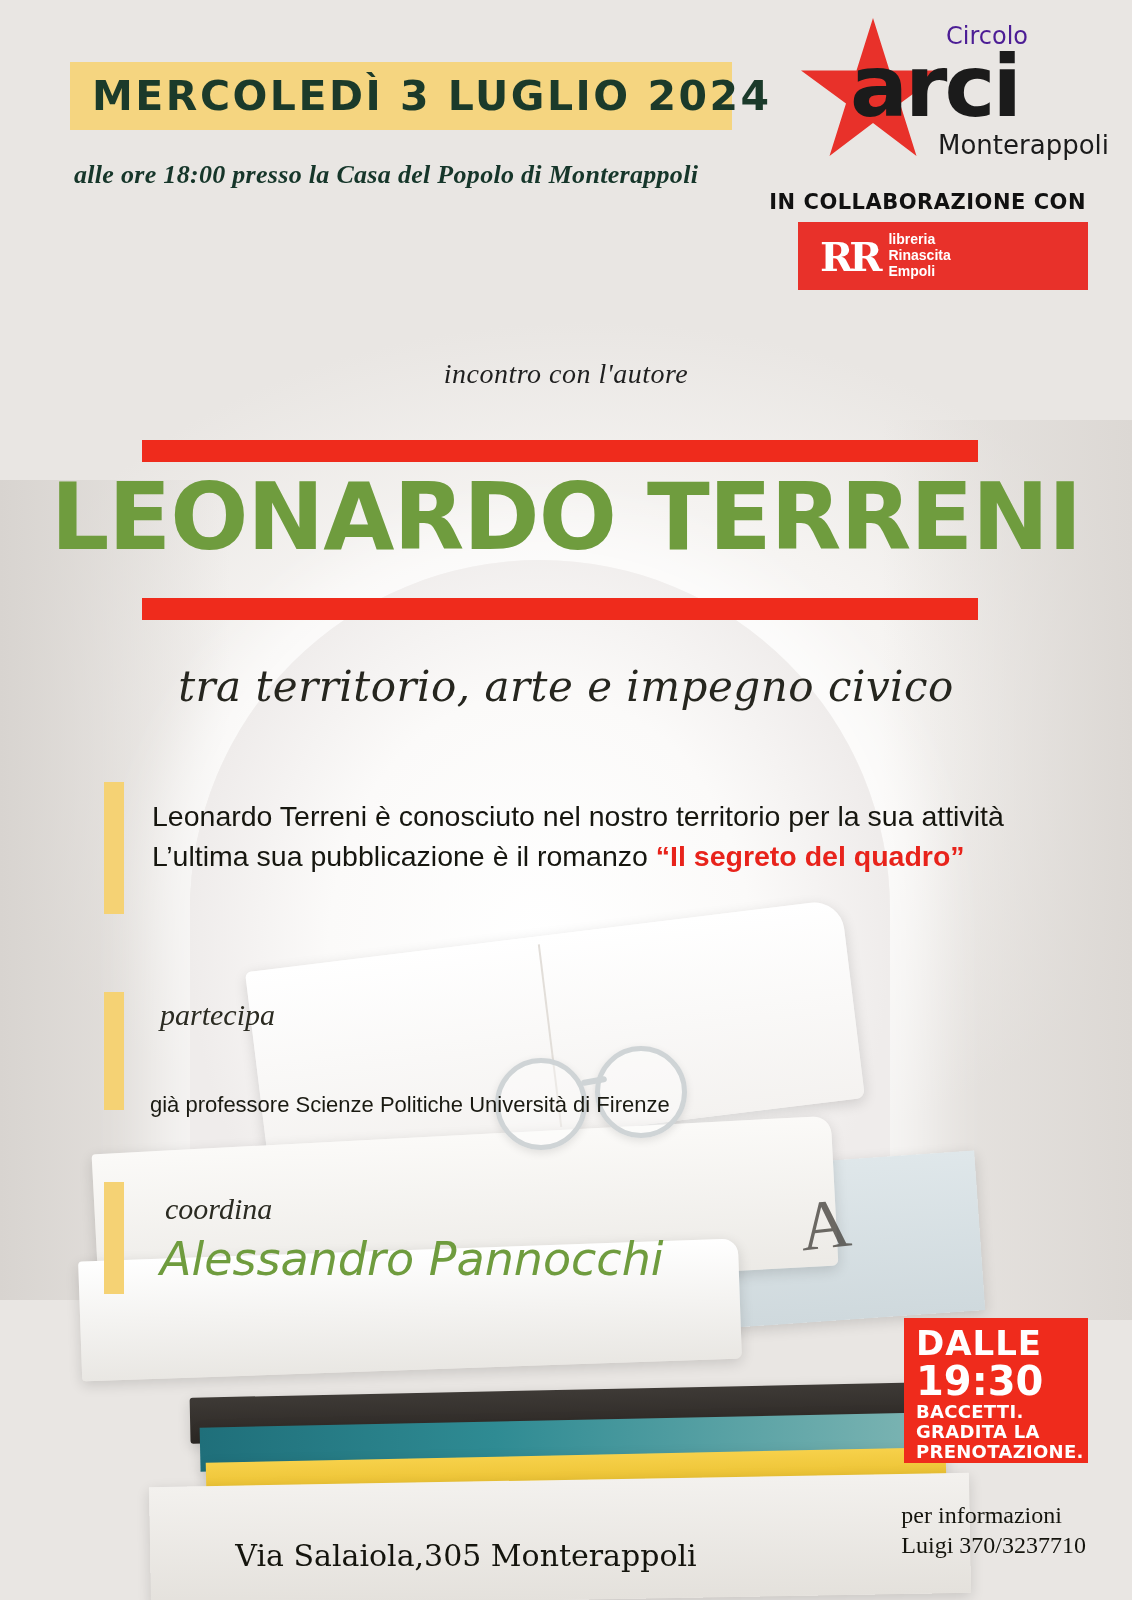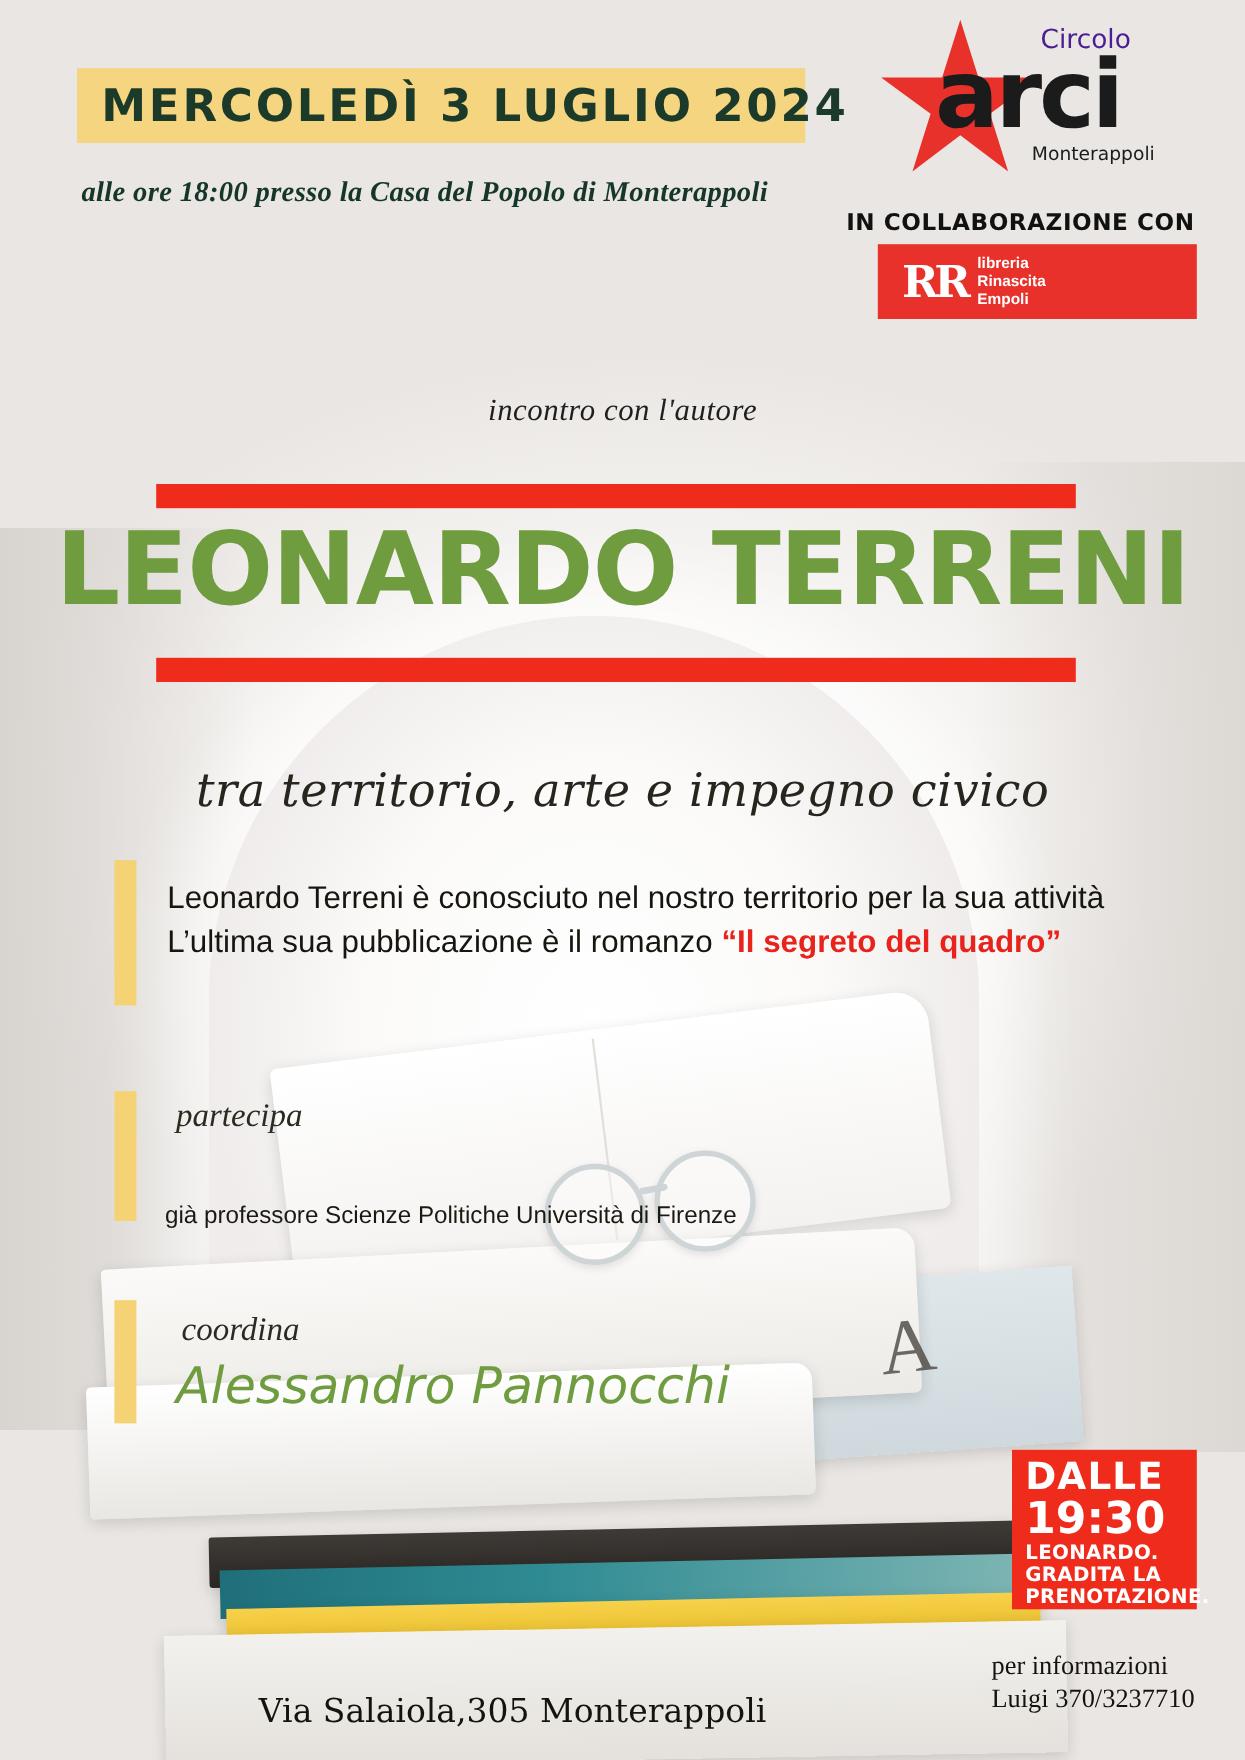--- a/index.html
+++ b/index.html
@@ -155,21 +155,21 @@
   }
   .arci-word {
     position: absolute; left: 52px; top: 28px;
     font-family: "DejaVu Sans", sans-serif;
     font-weight: 700; font-size: 86px; letter-spacing: -3px;
     color: #1b1b1b;
   }
   .arci-monterappoli {
     position: absolute; left: 140px; top: 122px;
     font-family: "DejaVu Sans", sans-serif;
-    font-size: 17px; color: #1b1b1b;
+    font-size: 26px; color: #1b1b1b;
   }
   .collab {
     position: absolute; right: 46px; top: 190px;
     font-family: "DejaVu Sans", sans-serif;
     font-weight: 700; font-size: 21px; letter-spacing: .5px;
     color: #111;
   }
   .rinascita {
     position: absolute; right: 44px; top: 222px; width: 290px; height: 68px;
     background: #e8312a;
@@ -210,21 +210,20 @@
     letter-spacing: -1px;
     color: #6f9c3e;
     line-height: 1.12;
   }
   .subtitle {
     position: absolute; left: 0; top: 662px; width: 100%;
     text-align: center;
     font-family: "DejaVu Serif", serif;
     font-style: italic; font-size: 42px; color: #26261f;
     letter-spacing: .5px;
-    margin-top: 32px;
   }
 
   
   .accent {
     position: absolute; width: 20px; background: #f5d274;
   }
   .accent.a1 { left: 104px; top: 782px; height: 132px; }
   .accent.a2 { left: 104px; top: 992px; height: 118px; }
   .accent.a3 { left: 104px; top: 1182px; height: 112px; }
 
@@ -258,21 +257,21 @@
     font-style: italic; font-size: 30px; color: #2b2b22;
   }
   .coordina-name {
     position: absolute; left: 160px; top: 1232px;
     font-family: "DejaVu Sans", sans-serif;
     font-style: italic; font-size: 46px; color: #6f9c3e;
   }
 
   
   .dalle {
-    position: absolute; right: 44px; top: 1318px; width: 168px; height: 145px;
+    position: absolute; right: 44px; top: 1318px; width: 184px; height: 145px;
     background: #ef2b1c; color: #fff;
     padding: 8px 0 0 12px;
   }
   .dalle .l1 {
     font-family: "DejaVu Sans", sans-serif; font-weight: 700;
     font-size: 34px; letter-spacing: 1px; line-height: 1;
   }
   .dalle .l2 {
     font-family: "DejaVu Sans", sans-serif; font-weight: 700;
     font-size: 40px; letter-spacing: 0px; line-height: 1.05;
@@ -365,21 +364,21 @@
     <div class="partecipa-label">partecipa</div>
     <div class="partecipa-sub">già professore Scienze Politiche Università di Firenze</div>
 
     <div class="accent a3"></div>
     <div class="coordina-label">coordina</div>
     <div class="coordina-name">Alessandro Pannocchi</div>
 
     <div class="dalle">
       <div class="l1">DALLE</div>
       <div class="l2">19:30</div>
-      <div class="l3" style="white-space: pre-line;">LEONARDO.
+      <div class="l3" style="white-space: pre-line;">BACCETTI.
 GRADITA LA
 PRENOTAZIONE.</div>
     </div>
 
     <div class="info">
       <div>per informazioni</div>
       <div>Luigi 370/3237710</div>
     </div>
 
     <div class="address">Via Salaiola,305 Monterappoli</div>

